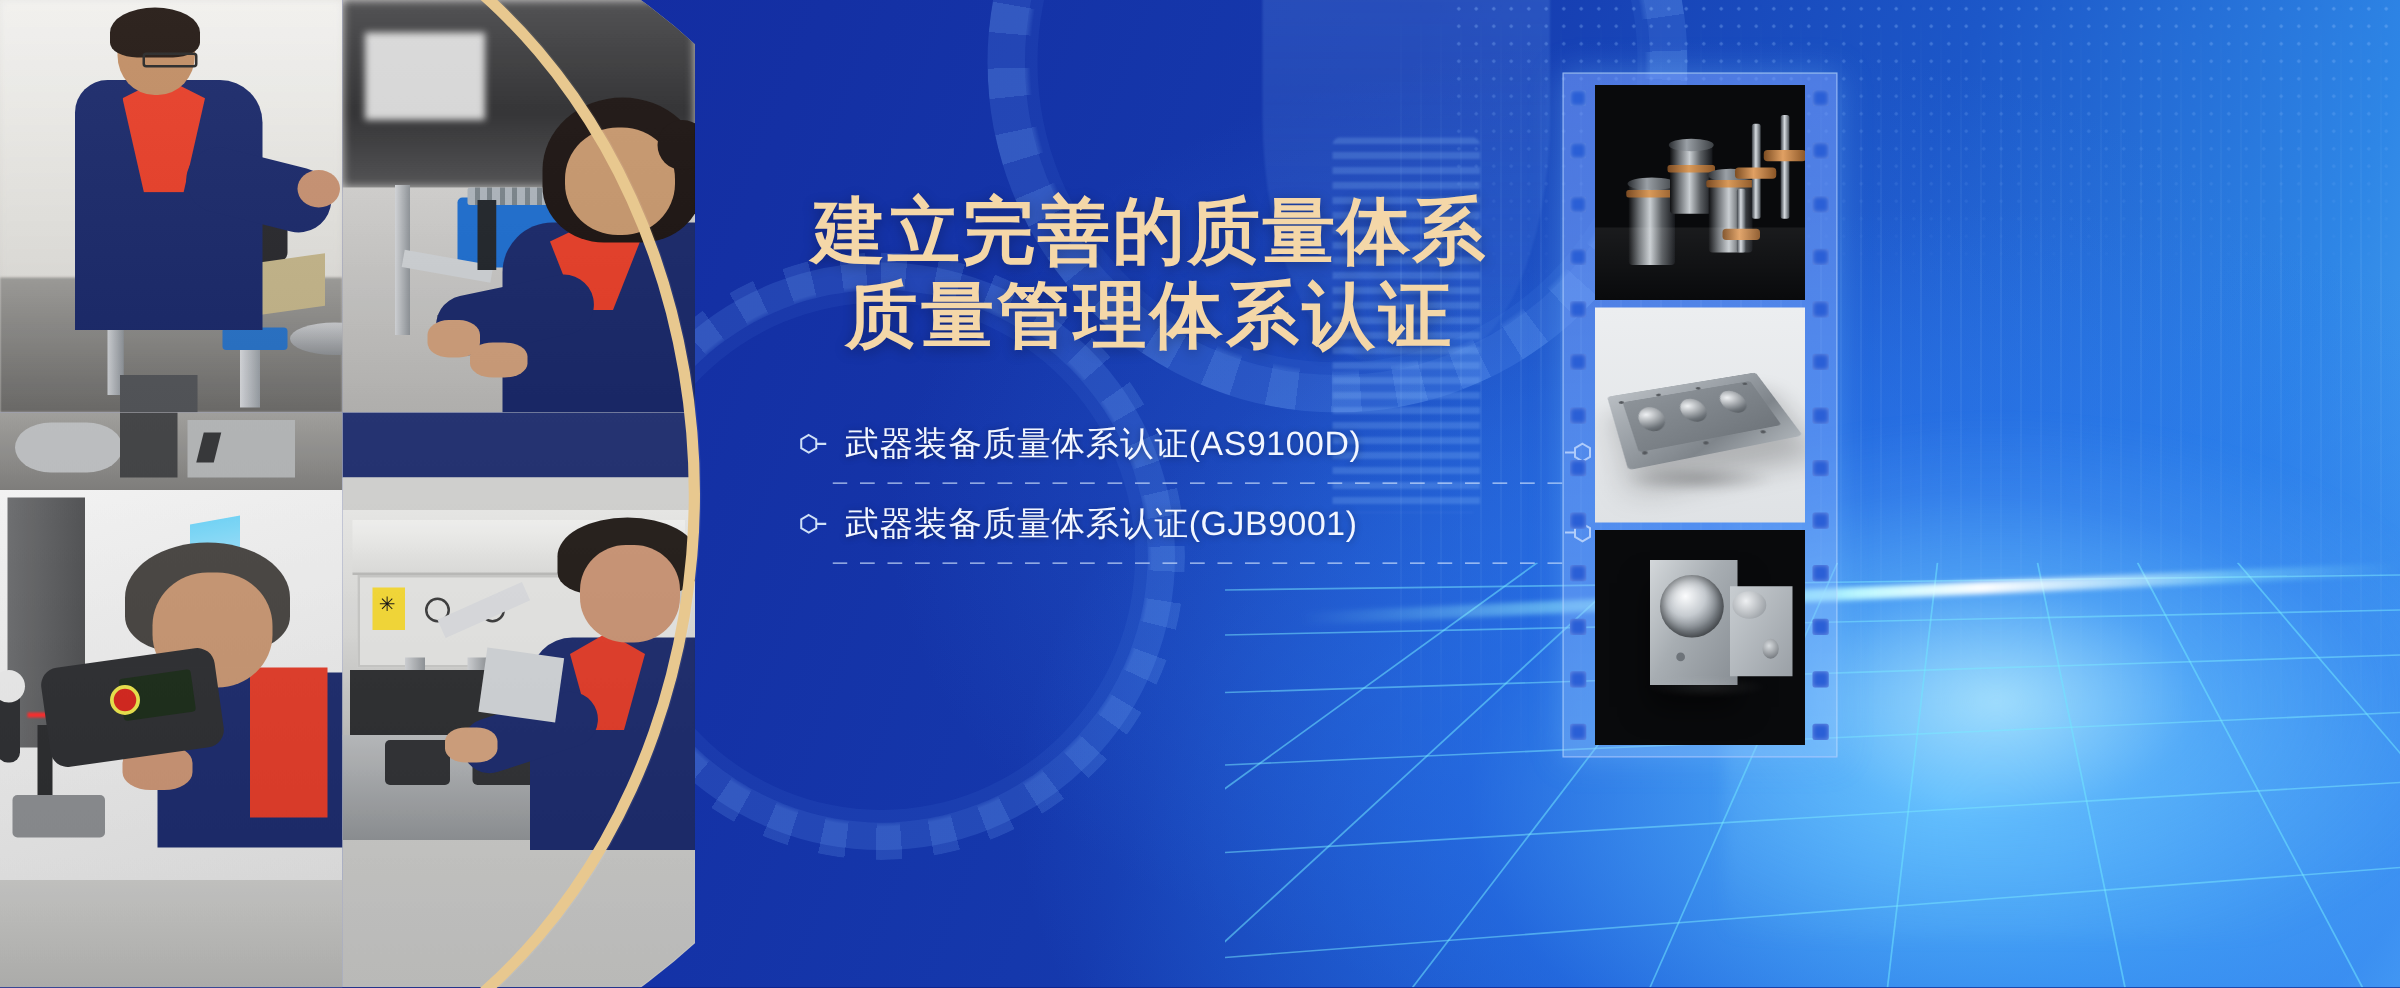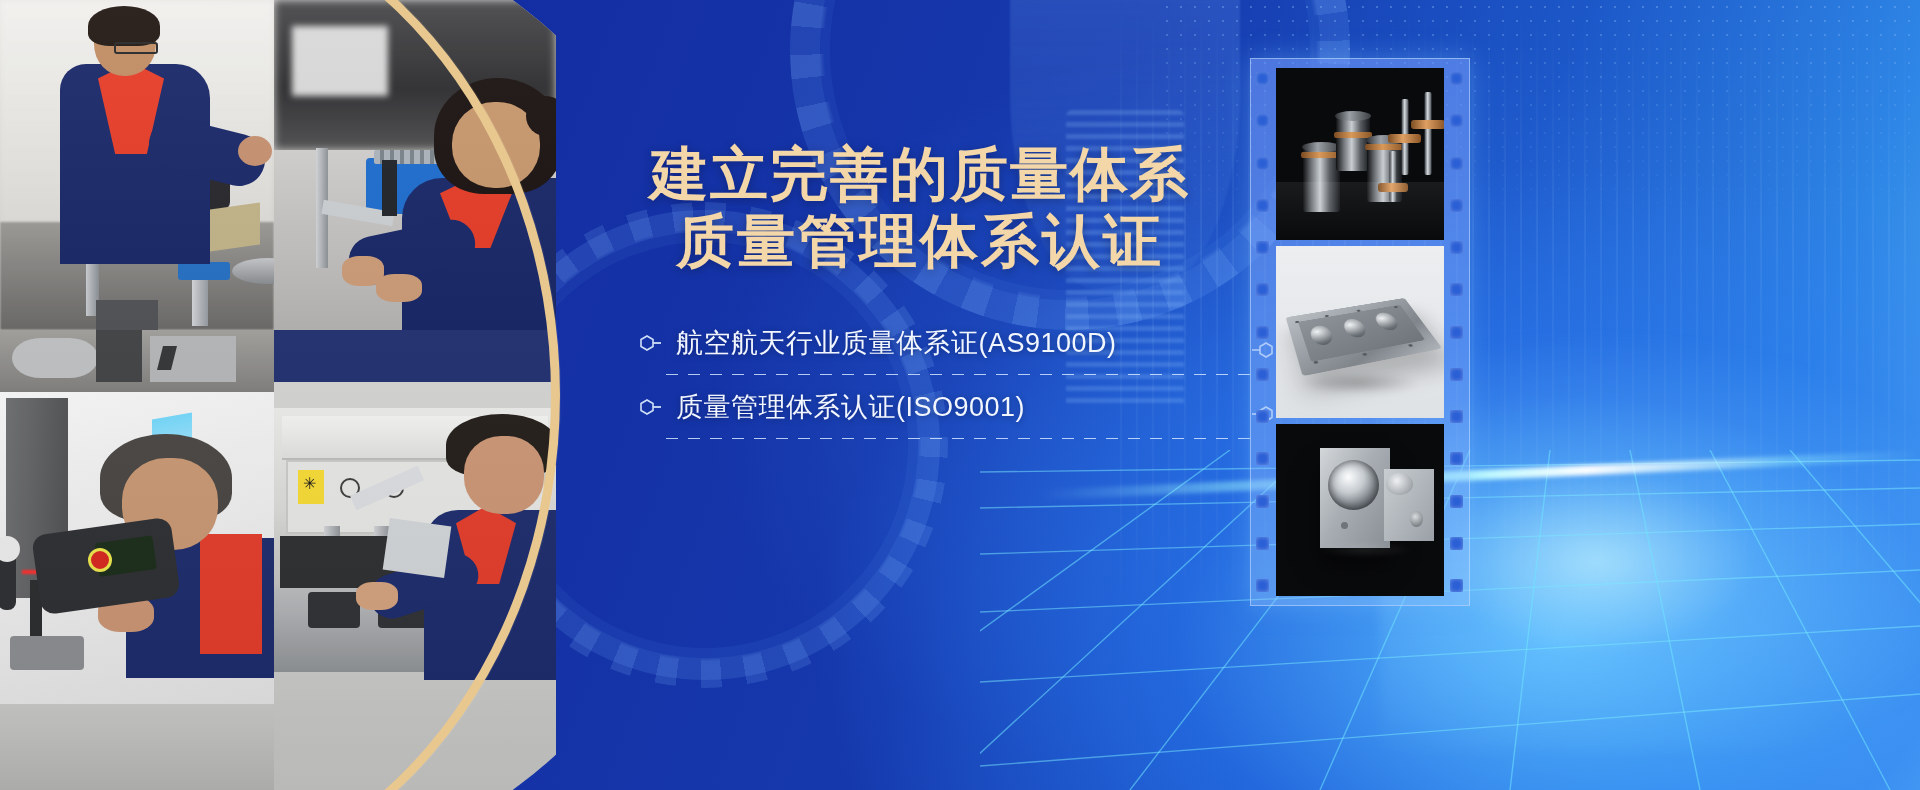--- a/index.html
+++ b/index.html
@@ -198,21 +198,21 @@
 
   
   .collage .photo::after{
     content:""; position:absolute; inset:0;
     backdrop-filter:blur(0.6px);
     background:linear-gradient(180deg, rgba(255,255,255,0.05), rgba(0,0,0,0.05));
     pointer-events:none;
   }
 
   
-  .content{ position:absolute; left:640px; top:140px; width:560px; }
+  .content{ position:absolute; left:640px; top:152px; width:560px; }
   .headline{
     font-size:58px; line-height:1.16; font-weight:bold; letter-spacing:2px;
     color:#f4d7a8; text-align:center;
     text-shadow:0 2px 10px rgba(0,0,0,.28);
   }
   .headline .l2{ letter-spacing:3px; }
 
   .cert-list{ margin-top:36px; }
   .cert-row{
     position:relative; height:64px; display:flex; align-items:center;
@@ -447,47 +447,47 @@
 
     <div class="cert-list">
 
       <div class="cert-row">
         <span class="bullet">
           <svg width="22" height="18" viewBox="0 0 22 18">
               <polygon points="7,2 13,5.5 13,12.5 7,16 1,12.5 1,5.5" fill="none" stroke="#cfe0f7" stroke-width="1.6"></polygon>
               <line x1="13" y1="9" x2="21" y2="9" stroke="#cfe0f7" stroke-width="1.8"></line>
             </svg>
         </span>
-        <span class="cert-label">航空航天行业质量体系证(AS9100D)</span>
+        <span class="cert-label">武器装备质量体系认证(AS9100D)</span>
         <span class="dash"></span>
         <span class="endnode">
           <svg width="22" height="18" viewBox="0 0 22 18">
               <line x1="0" y1="9" x2="8" y2="9" stroke="#cfe0f7" stroke-width="1.6"></line>
               <polygon points="14,2 20,5.5 20,12.5 14,16 8,12.5 8,5.5" fill="none" stroke="#cfe0f7" stroke-width="1.6"></polygon>
             </svg>
         </span>
       </div>
 
-
       <div class="cert-row">
         <span class="bullet">
           <svg width="22" height="18" viewBox="0 0 22 18">
               <polygon points="7,2 13,5.5 13,12.5 7,16 1,12.5 1,5.5" fill="none" stroke="#cfe0f7" stroke-width="1.6"></polygon>
               <line x1="13" y1="9" x2="21" y2="9" stroke="#cfe0f7" stroke-width="1.8"></line>
             </svg>
         </span>
-        <span class="cert-label">质量管理体系认证(ISO9001)</span>
+        <span class="cert-label">武器装备质量体系认证(GJB9001)</span>
         <span class="dash"></span>
         <span class="endnode">
           <svg width="22" height="18" viewBox="0 0 22 18">
               <line x1="0" y1="9" x2="8" y2="9" stroke="#cfe0f7" stroke-width="1.6"></line>
               <polygon points="14,2 20,5.5 20,12.5 14,16 8,12.5 8,5.5" fill="none" stroke="#cfe0f7" stroke-width="1.6"></polygon>
             </svg>
         </span>
       </div>
+
 
     </div>
   </div>
 
   <div class="panel">
     <div class="panel-frame"></div>
 
     <div class="perf left">
       <i></i>
         <i></i>

